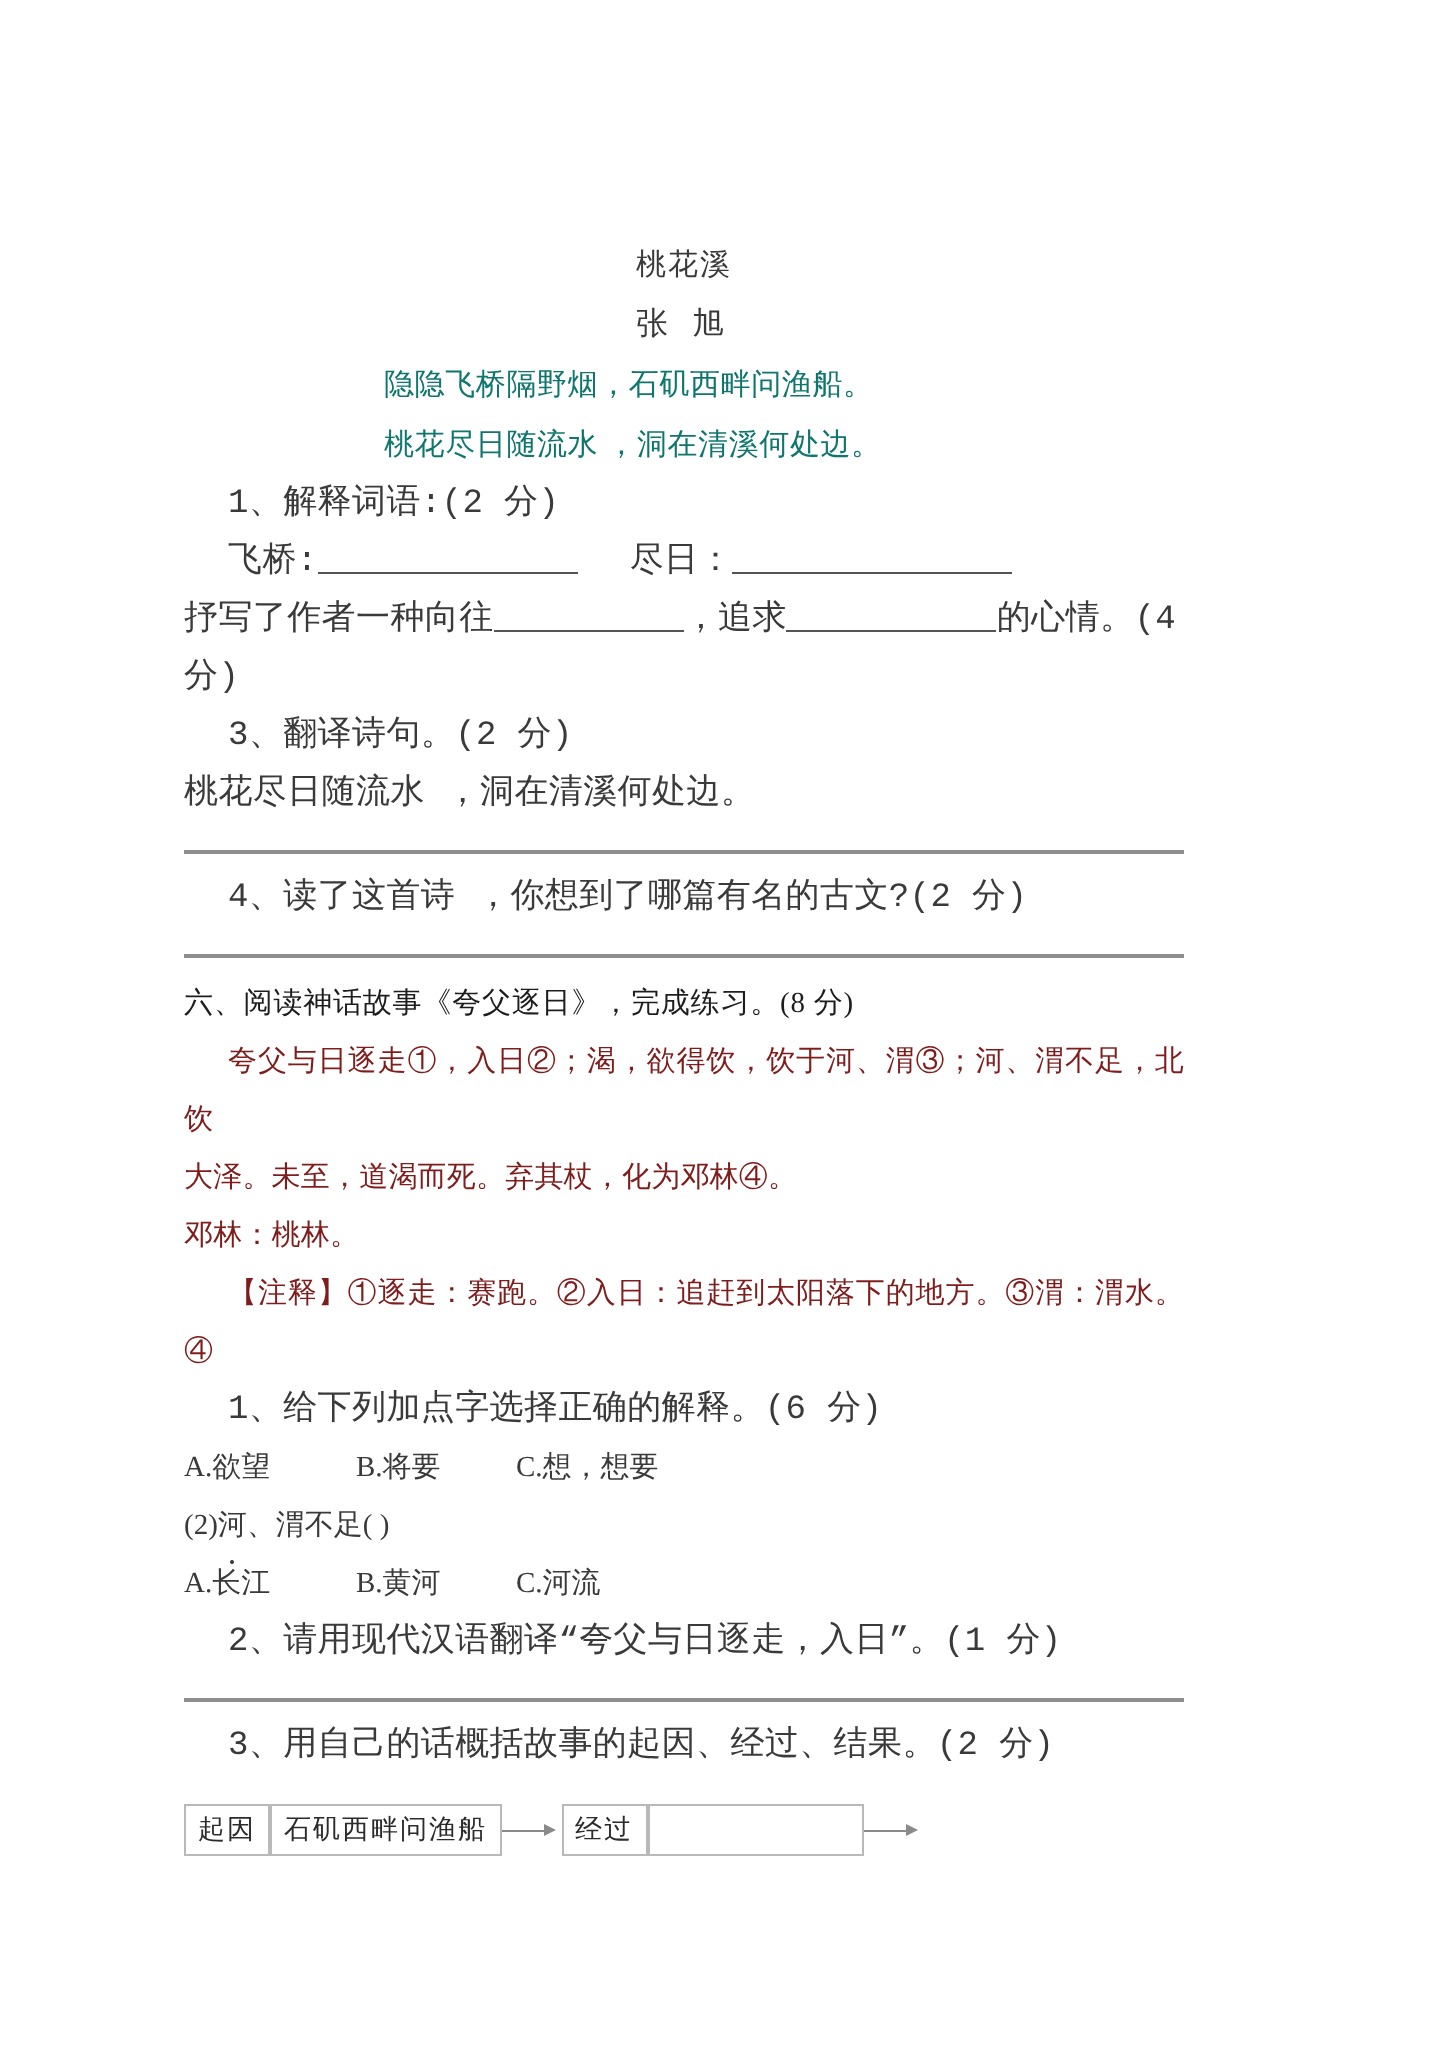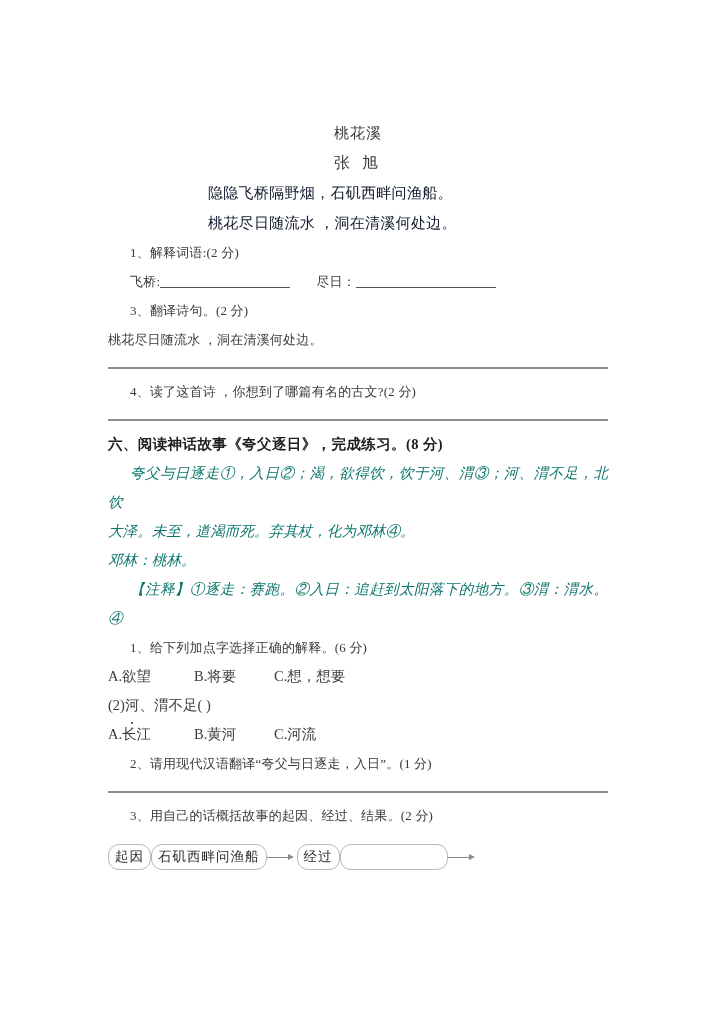--- a/index.html
+++ b/index.html
@@ -17,21 +17,21 @@
   }
   .page {
     position: absolute;
     left: 0; top: 0;
     width: 724px;
     height: 1024px;
     background: #fff;
   }
   .content {
     position: absolute;
-    left: 108px;
+    left: 92px;
     top: 118px;
     width: 500px;
   }
 
   
   .poem-title {
     text-align: center;
     font-size: 15px;
     line-height: 30px;
     letter-spacing: 1px;
@@ -40,31 +40,32 @@
   .poem-author {
     text-align: center;
     font-size: 16px;
     line-height: 30px;
     letter-spacing: 4px;
     color: #3a3a3a;
   }
   .poem-line {
     font-size: 15px;
     line-height: 30px;
-    color: #0f172a;
+    color: #0f766e;
     padding-left: 100px;
     letter-spacing: 0.3px;
   }
 
   
   .q {
-    font-size: 13px;
+    font-size: 17px;
     line-height: 29px;
     color: #3a3a3a;
     letter-spacing: 0.2px;
+    font-family: Liberation Mono, monospace;
   }
   .q.indent { text-indent: 22px; }
   .q.hang { text-indent: 0; }
 
   .blank {
     display: inline-block;
     border-bottom: 1px solid #555;
     height: 15px;
     vertical-align: -2px;
   }
@@ -82,34 +83,33 @@
     height: 0;
     border-top: 2px solid #8d8d8d;
     margin: 13px 0 8px 0;
     width: 500px;
   }
 
   
   .section-heading {
     font-size: 14.5px;
     line-height: 30px;
-    font-weight: bold;
+    font-weight: normal;
     color: #1d1d1d;
     letter-spacing: 0.4px;
     margin-top: 6px;
   }
 
   
   .passage {
     font-size: 14.5px;
     line-height: 29px;
-    color: #0f766e;
+    color: #7f1d1d;
     text-align: justify;
     letter-spacing: 0.1px;
-    font-style: italic;
   }
   .passage.indent { text-indent: 22px; }
 
   
   .choice-line {
     font-size: 14.5px;
     line-height: 29px;
     color: #3a3a3a;
   }
   .choice-line .opt { display: inline-block; }
@@ -138,21 +138,21 @@
     display: flex;
     align-items: center;
     width: 525px;
   }
   .flow-group {
     display: flex;
     align-items: stretch;
   }
   .flow-box {
     border: 1px solid #b9b9b9;
-    border-radius: 11px;
+    border-radius: 0;
     height: 26px;
     box-sizing: border-box;
     display: flex;
     align-items: center;
     justify-content: center;
     font-size: 13.5px;
     color: #2b2b2b;
     background: #fff;
     font-family: Liberation Mono, monospace;
     letter-spacing: 1px;
@@ -196,20 +196,23 @@
     <div class="poem-title">桃花溪</div>
     <div class="poem-author">张 旭</div>
     <div class="poem-line">隐隐飞桥隔野烟，石矶西畔问渔船。</div>
     <div class="poem-line">桃花尽日随流水 ，洞在清溪何处边。</div>
 
     <div class="q indent">1、解释词语:(2 分)</div>
     <div class="q indent">
       <span>飞桥:</span><span class="blank b130"></span><span class="gap-sm"></span><span>尽日：</span><span class="blank b140"></span>
     </div>
 
+    <div class="q hang">
+      <span>抒写了作者一种向往</span><span class="blank b95"></span><span>，追求</span><span class="blank b105"></span><span>的心情。(4 分)</span>
+    </div>
 
     <div class="q indent">3、翻译诗句。(2 分)</div>
     <div class="q hang">桃花尽日随流水 ，洞在清溪何处边。</div>
     <div class="answer-rule"></div>
 
     <div class="q indent">4、读了这首诗 ，你想到了哪篇有名的古文?(2 分)</div>
     <div class="answer-rule"></div>
 
     <div class="section-heading">六、阅读神话故事《夸父逐日》，完成练习。(8 分)</div>
 

